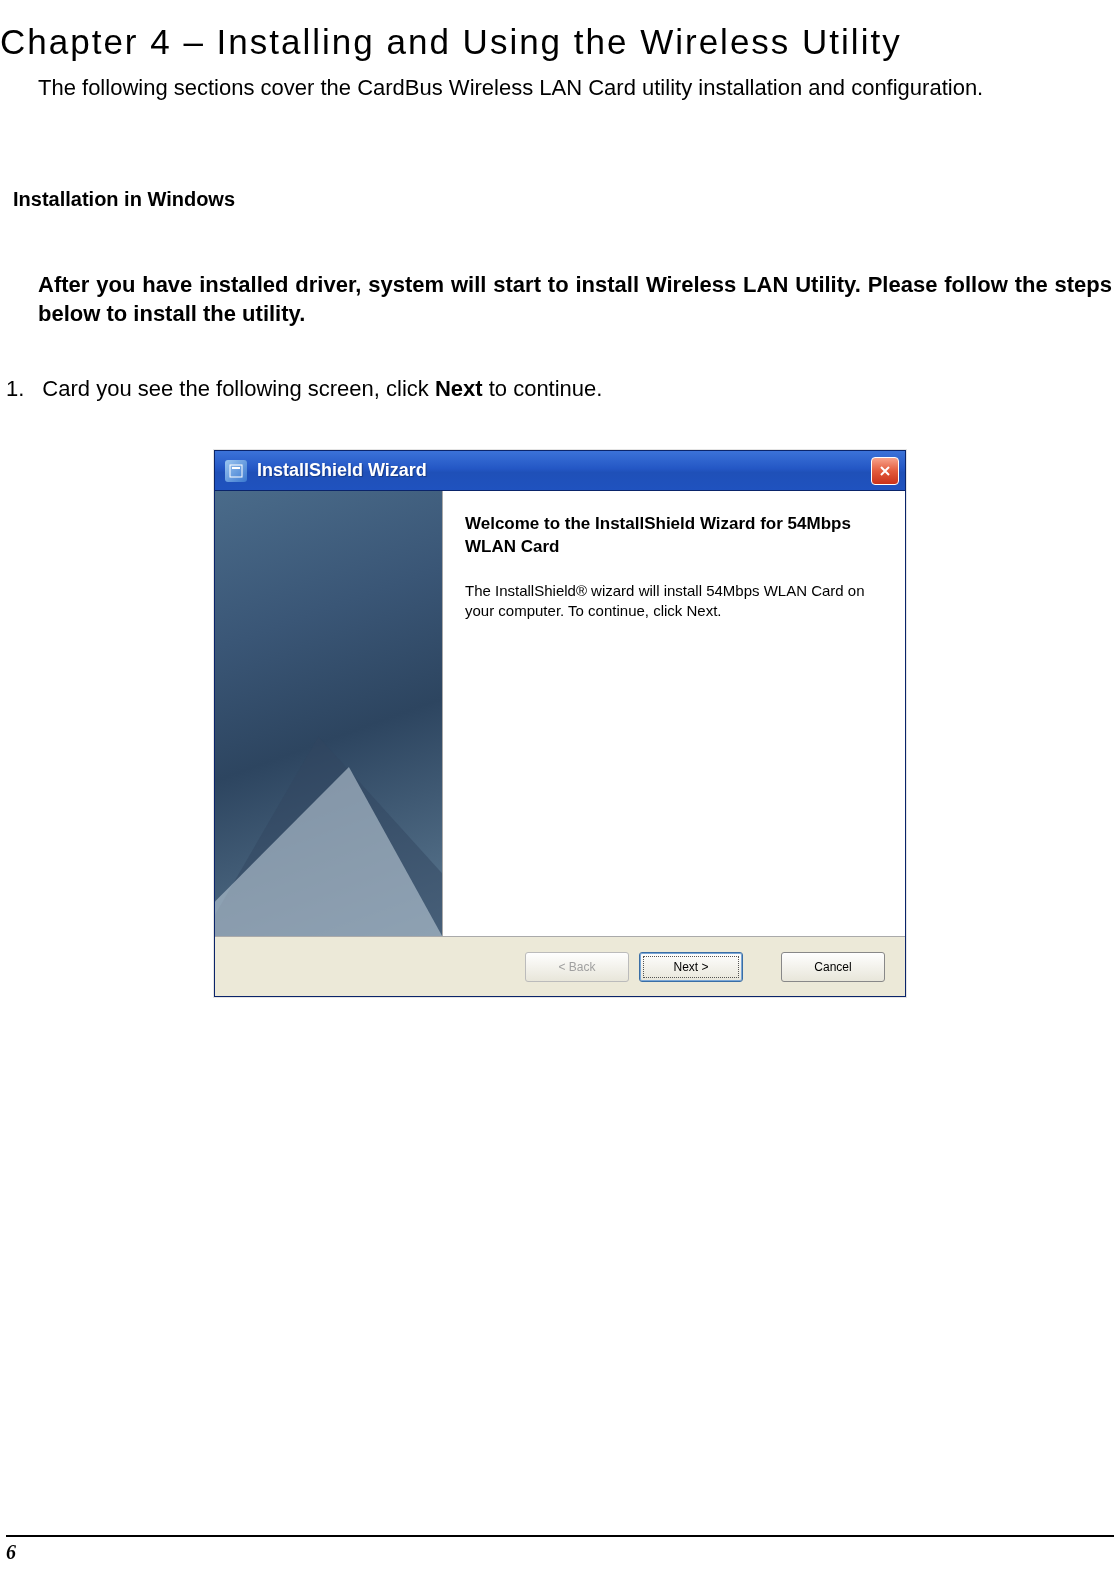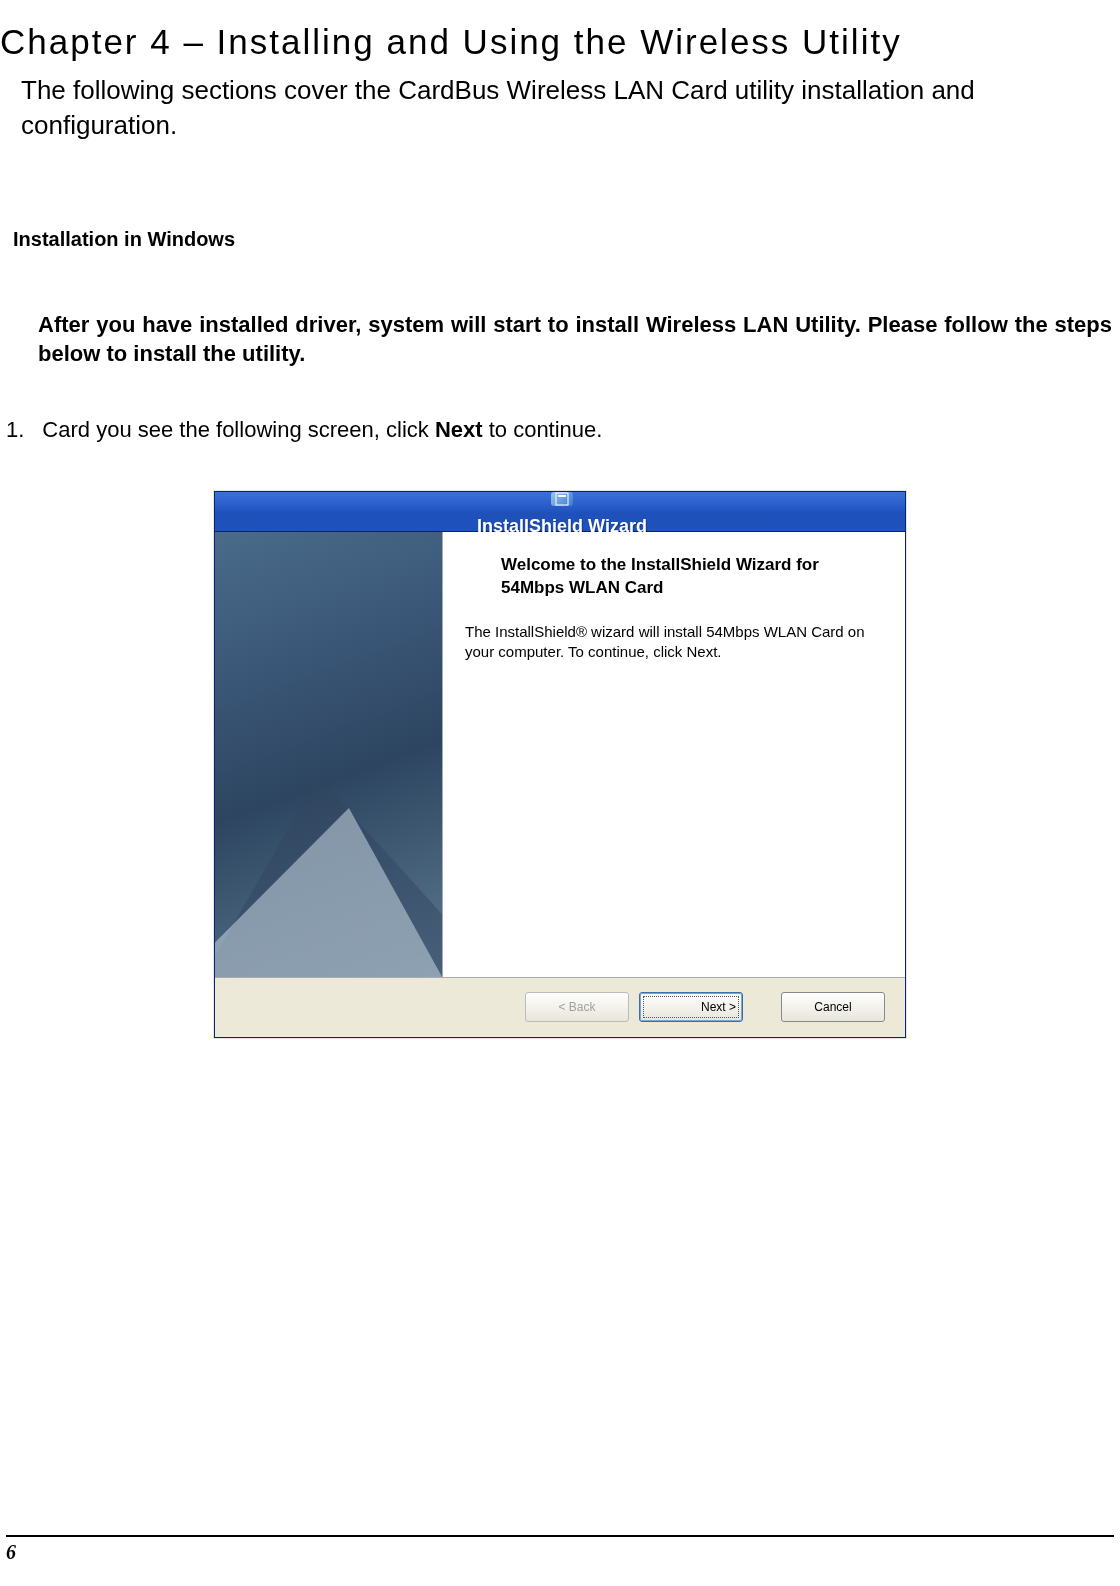--- a/index.html
+++ b/index.html
@@ -18,22 +18,22 @@
       font-family: Verdana, Geneva, sans-serif;
       font-size: 35px;
       font-weight: 400;
       letter-spacing: 2px;
       text-align: left;
       color: #000;
       padding: 0 8px 8px 0;
       line-height: 1.35;
     }
     .intro-text {
-      font-size: 26px;
-      padding: 0 10px 0 21px;
+      font-size: 22px;
+      padding: 0 10px 0 38px;
       line-height: 1.35;
     }
     .section-heading {
       font-family: Arial, Helvetica, sans-serif;
       font-size: 20px;
       font-weight: bold;
       padding: 85px 0 0 13px;
     }
     .body-text {
       font-size: 22px;
@@ -68,21 +68,20 @@
       height: 40px;
       background: linear-gradient(to bottom, #3b72d8 0%, #2457c5 45%, #1f50b8 55%, #1f52bf 100%);
       display: flex;
       align-items: center;
       padding: 0 6px 0 10px;
       color: #fff;
       font-size: 18px;
       font-weight: bold;
       gap: 10px;
       border-bottom: 1px solid #0a246a;
-      flex-direction: column;
     }
     .app-icon {
       width: 22px; height: 22px;
       background: linear-gradient(135deg, #9cc6f0, #3a78d0);
       border-radius: 3px;
       display: flex; align-items:center; justify-content:center;
       font-size: 12px; color:#fff;
     }
     .titlebar-text { flex: 1; text-shadow: 1px 1px 1px rgba(0,0,0,0.3); }
     .close-btn {
@@ -131,21 +130,20 @@
       padding: 22px 22px 0 22px;
       background: #fff;
     }
     .welcome-title {
       font-family: Tahoma, Arial, sans-serif;
       font-size: 17px;
       font-weight: bold;
       color: #000;
       line-height: 1.35;
       margin-bottom: 22px;
-      margin-left: 36px;
     }
     .welcome-desc {
       font-family: Tahoma, Arial, sans-serif;
       font-size: 15px;
       color: #000;
       line-height: 1.35;
     }
     .button-bar {
       height: 60px;
       border-top: 1px solid #aaa;
@@ -171,21 +169,20 @@
     .btn.disabled {
       color: #a0a0a0;
       cursor: default;
       border-color: #bbb;
     }
     .btn.default {
       border: 1px solid #3a6ea5;
       outline: 1px dotted #555;
       outline-offset: -5px;
       box-shadow: 0 0 0 1px #7ba7d6 inset;
-      text-align: right;
     }
     .btn-gap { width: 18px; }
     .page-footer {
       position: absolute;
       left: 0; right: 0; bottom: 22px;
       padding: 0 6px;
     }
     .footer-rule {
       border: 0;
       border-top: 2px solid #000;

